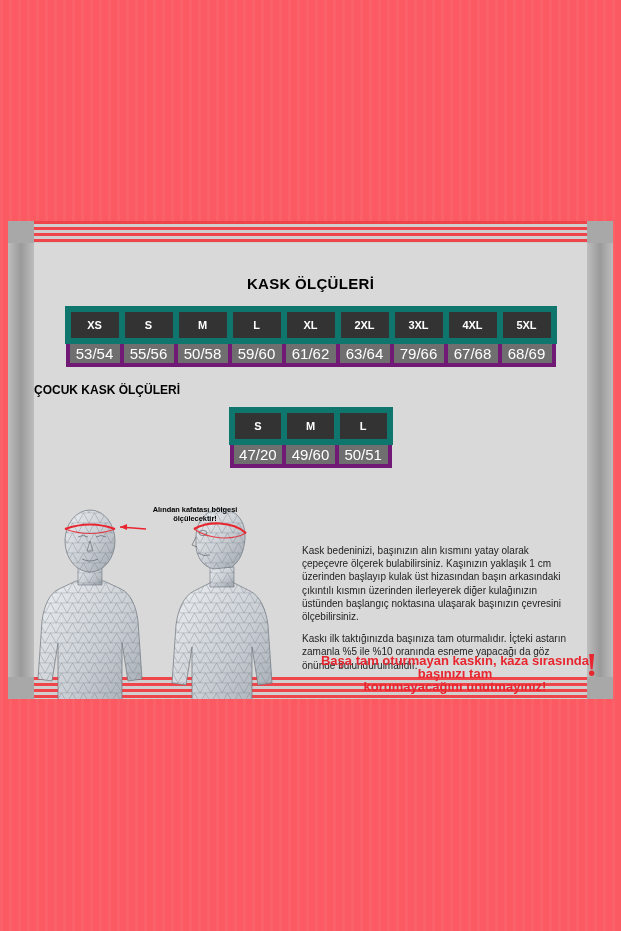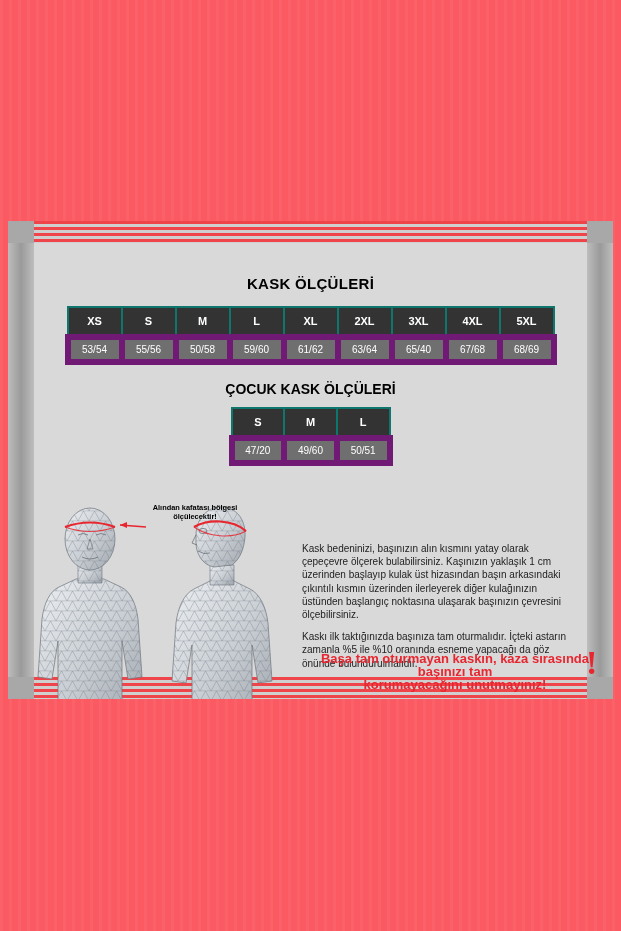--- a/index.html
+++ b/index.html
@@ -107,35 +107,35 @@
     border-collapse: collapse;
     width: 100%;
     table-layout: fixed;
   }
   table.sizes th {
     background: #333333;
     color: #ffffff;
     font-size: 11px;
     font-weight: bold;
     height: 24px;
-    border: 2px solid #0f766e;
+    border: 6px solid #0f766e;
     text-align: center;
   }
   table.sizes td {
     background: #6f6f6f;
     color: #ffffff;
-    font-size: 10px;
+    font-size: 15px;
     height: 17px;
-    border: 6px solid #701a75;
+    border: 4px solid #701a75;
     text-align: center;
   }
 
   .subtitle {
-    text-align: center;
-    font-size: 14px;
+    text-align: left;
+    font-size: 12px;
     font-weight: bold;
     color: #000;
     margin-top: 16px;
   }
 
   .content {
     position: relative;
     margin-top: 8px;
     height: 230px;
   }
@@ -229,21 +229,21 @@
           </tr>
         </thead>
         <tbody>
           <tr>
             <td>53/54</td>
             <td>55/56</td>
             <td>50/58</td>
             <td>59/60</td>
             <td>61/62</td>
             <td>63/64</td>
-            <td>65/40</td>
+            <td>79/66</td>
             <td>67/68</td>
             <td>68/69</td>
           </tr>
         </tbody>
       </table>
     </div>
 
     <div class="subtitle">ÇOCUK KASK ÖLÇÜLERİ</div>
 
     <div class="table-wrap kids">

